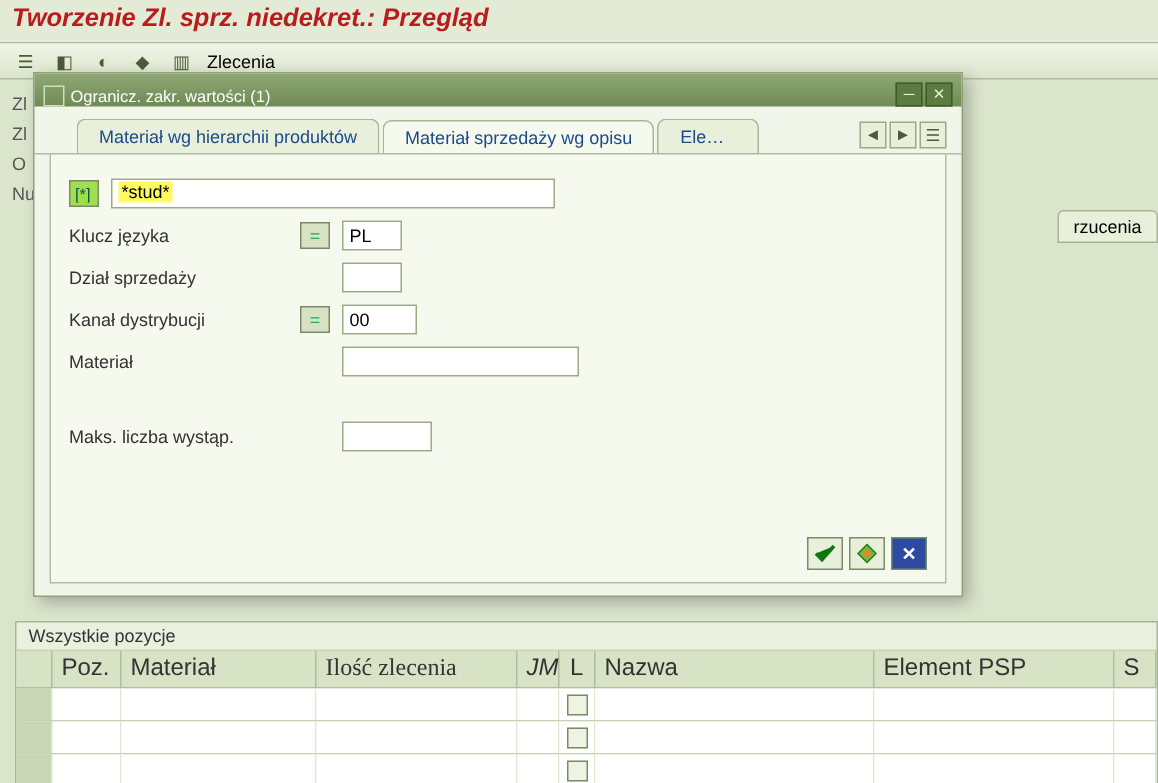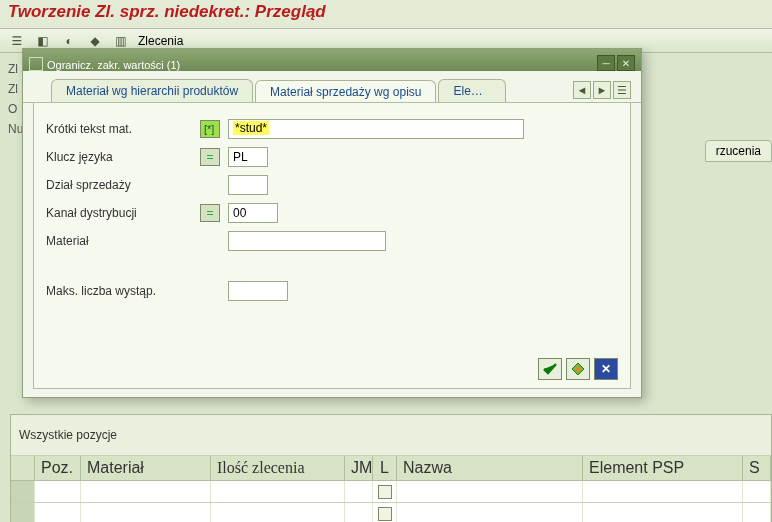--- a/index.html
+++ b/index.html
@@ -109,28 +109,28 @@
   .act-btn { width:24px;height:22px;border:1px solid #7a8a66;display:flex;align-items:center;justify-content:center;background:#e8efdb;}
   .act-btn.ok svg path{fill:#0b7a0b;}
   .act-btn.diamond { background:#e8efdb;}
   .act-btn.x { background:#2b4aa0;color:#fff;font-weight:bold;}
 
   
   .grid-wrap {
     position:absolute; left:10px; top:414px; width:762px;
     border:1px solid #a8b696; background:#eaf0dd;
   }
-  .grid-title { padding:13px 8px; color:#333; border-bottom:1px solid #c6d2b5;}
+  .grid-title { padding:2px 8px; color:#333; border-bottom:1px solid #c6d2b5;}
   .grid-head { display:flex; background:#d8e3c6; border-bottom:1px solid #b0bda0;}
   .gh { border-right:1px solid #b0bda0; padding:3px 6px; color:#333; font-size:16px;}
   .gh.sel{width:24px;}
   .gh.poz{width:46px;}
   .gh.mat{width:130px;}
   .gh.ilo{width:134px;font-family:Liberation Serif, serif;}
-  .gh.jm{width:28px;}
+  .gh.jm{width:28px;font-style:italic;}
   .gh.l{width:24px;text-align:center;}
   .gh.naz{width:186px;}
   .gh.psp{width:160px;}
   .gh.st{flex:1;}
   .grid-row { display:flex; border-bottom:1px solid #c6d2b5; height:22px; align-items:center;}
   .gc { border-right:1px solid #e0e7d1; height:100%; display:flex;align-items:center; padding:0 4px;}
   .gc.sel{width:24px;background:#c9d6b5;}
   .gc.poz{width:46px;background:#fff;}
   .gc.mat{width:130px;background:#fff;}
   .gc.ilo{width:134px;background:#fff;}
@@ -177,21 +177,20 @@
     <div class="tab trunc">Element...</div>
     <div class="tab-nav">
       <div class="navbtn">◄</div>
       <div class="navbtn">►</div>
       <div class="navbtn">☰</div>
     </div>
   </div>
 
   <div class="modal-body">
     <div class="form-row">
-      <div class="lbl">Krótki tekst mat.</div>
       <div class="op-box star">
           <svg width="12" height="12">
             <text x="0" y="10" font-size="11" fill="#154">[*]</text>
           </svg>
         </div>
       <div class="fld long"><span class="hl">*stud*</span></div>
     </div>
     <div class="form-row">
       <div class="lbl">Klucz języka</div>
       <div class="op-box">

